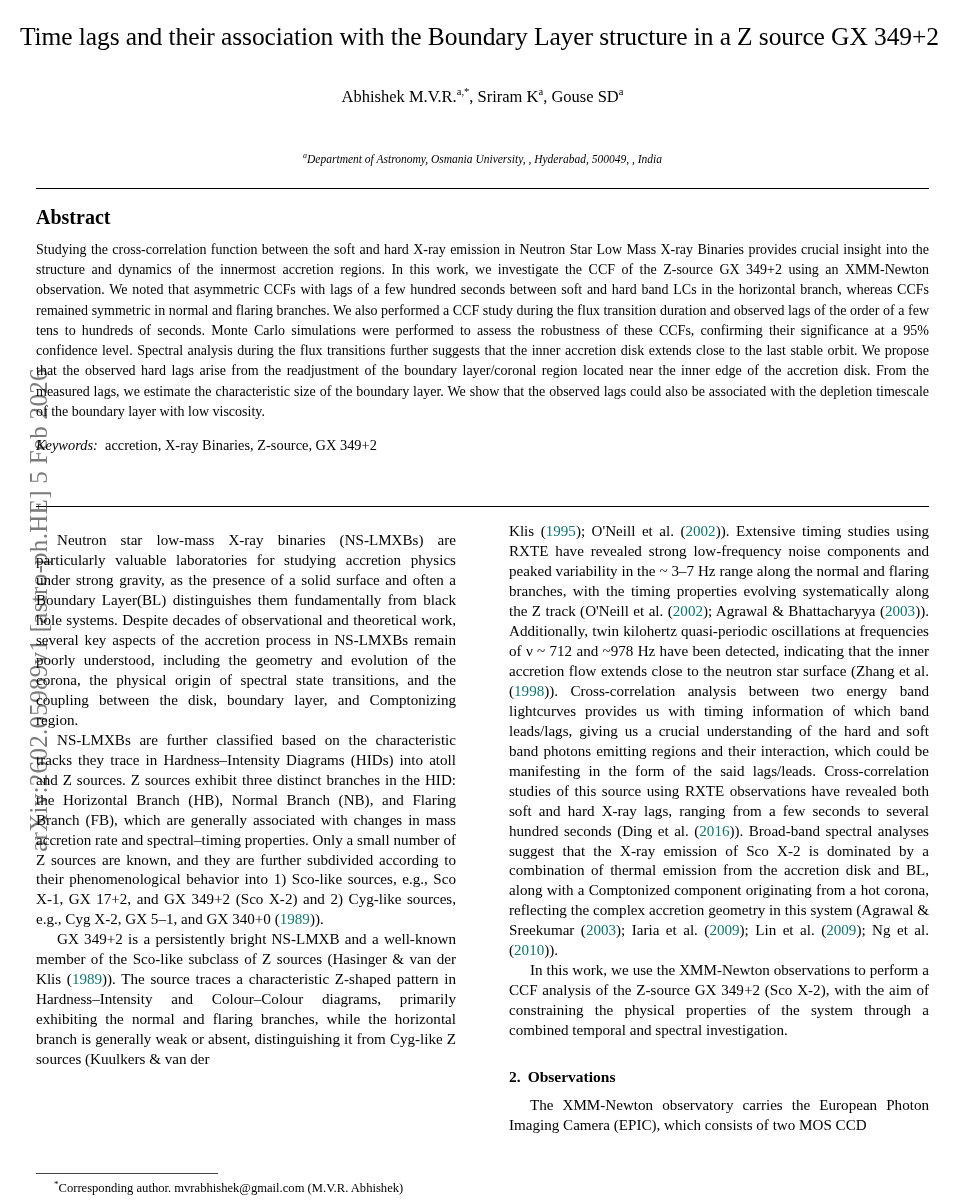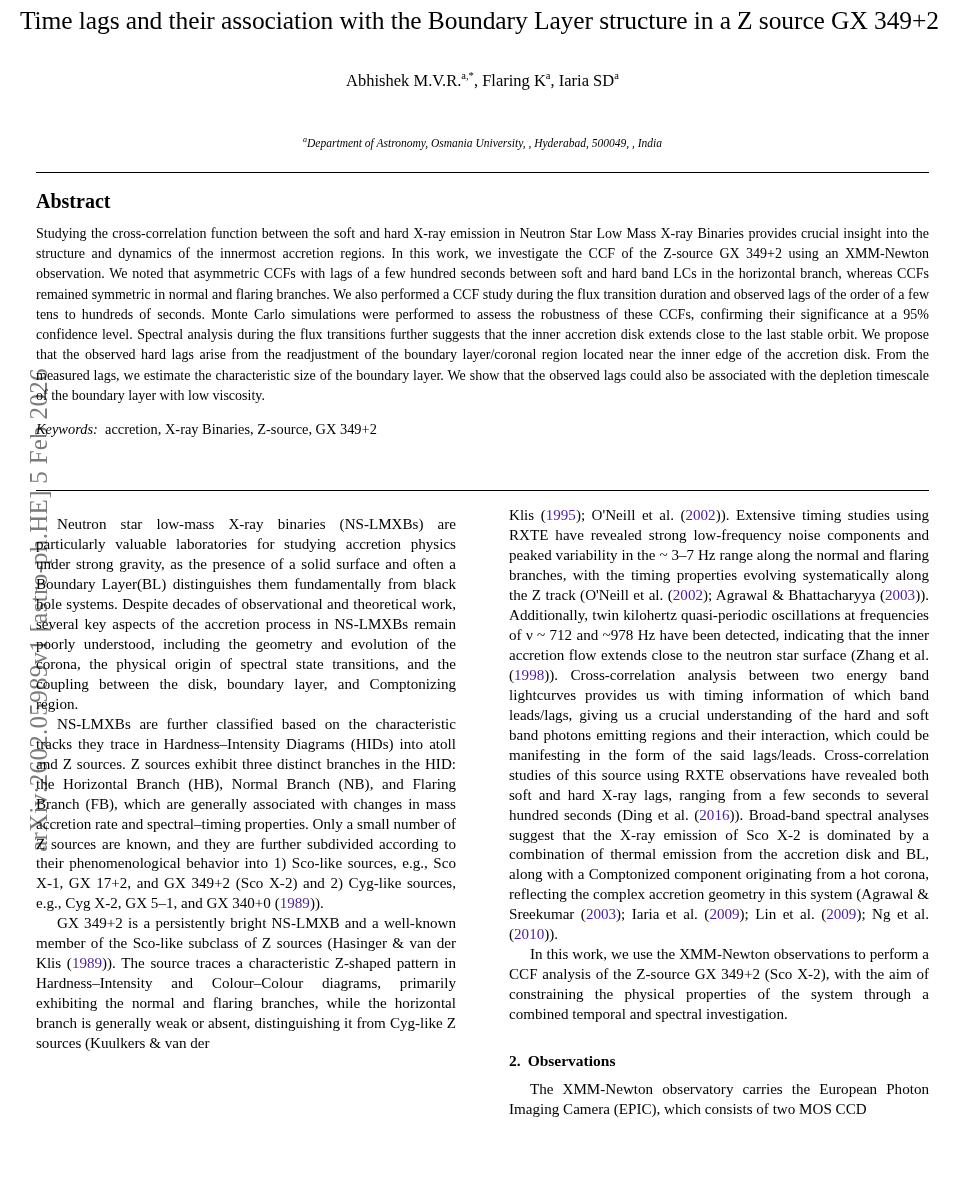--- a/index.html
+++ b/index.html
@@ -29,21 +29,21 @@
     letter-spacing: 0.3px;
     color: #7b7b7b;
     white-space: nowrap;
     text-align: center;
   }
 
   
   #page {
     position: absolute;
     left: 0;
-    top: 0;
+    top: 16px;
     width: 963px;
     height: 882px;
   }
 
   .paper-inner {
     position: absolute;
     left: 36px;
     top: 0;
     width: 893px;
   }
@@ -141,21 +141,21 @@
     font-size: 15.1px;
     line-height: 1.323;
     text-align: justify;
     margin: 0;
     text-indent: 21px;
     hyphens: none;
   }
   p.body.first { margin-top: 9px; }
   p.nonindent { text-indent: 0; }
 
-  .cite { color: #4c1d95; }
+  .cite { color: #0f766e; }
 
   .spacer-sec { height: 26px; }
 
   
   #footnote {
     position: absolute;
     left: 36px;
     top: 1157px;
     width: 420px;
   }
@@ -176,21 +176,21 @@
 </head>
 <body>
 
 <div id="arxiv-stamp">arXiv:2602.05989v1  [astro-ph.HE]  5 Feb 2026</div>
 
 <div id="page">
 
   <div class="paper-inner">
     <div id="title">Time lags and their association with the Boundary Layer structure in a Z source GX 349+2</div>
 
-    <div id="authors"><span>Abhishek M.V.R.</span><sup>a,*</sup><span>, Flaring K</span><sup>a</sup><span>, Iaria SD</span><sup>a</sup></div>
+    <div id="authors"><span>Abhishek M.V.R.</span><sup>a,*</sup><span>, Sriram K</span><sup>a</sup><span>, Gouse SD</span><sup>a</sup></div>
 
     <div id="affiliation"><sup>a</sup><span>Department of Astronomy, Osmania University, , Hyderabad, 500049, , India</span></div>
   </div>
 
   <hr class="rule" id="rule-top">
 
   <div id="abstract-block">
     <div id="abstract-heading">Abstract</div>
     <p id="abstract-text">Studying the cross-correlation function between the soft and hard X-ray emission in Neutron Star Low Mass X-ray Binaries provides crucial insight into the structure and dynamics of the innermost accretion regions. In this work, we investigate the CCF of the Z-source GX 349+2 using an XMM-Newton observation. We noted that asymmetric CCFs with lags of a few hundred seconds between soft and hard band LCs in the horizontal branch, whereas CCFs remained symmetric in normal and flaring branches. We also performed a CCF study during the flux transition duration and observed lags of the order of a few tens to hundreds of seconds. Monte Carlo simulations were performed to assess the robustness of these CCFs, confirming their significance at a 95% confidence level. Spectral analysis during the flux transitions further suggests that the inner accretion disk extends close to the last stable orbit. We propose that the observed hard lags arise from the readjustment of the boundary layer/coronal region located near the inner edge of the accretion disk. From the measured lags, we estimate the characteristic size of the boundary layer. We show that the observed lags could also be associated with the depletion timescale of the boundary layer with low viscosity.</p>
     <div id="keywords-line"><span id="keywords-label">Keywords:</span>&nbsp; <span>accretion, X-ray Binaries, Z-source, GX 349+2</span></div>
@@ -216,14 +216,18 @@
 
       <div class="spacer-sec"></div>
 
       <h2 class="section-title"><span class="secnum">2.</span><span>Observations</span></h2>
 
       <p class="body first">The XMM-Newton observatory carries the European Photon Imaging Camera (EPIC), which consists of two MOS CCD</p>
     </div>
 
   </div>
 
+  <div id="footnote">
+    <hr id="footnote-rule">
+    <p id="footnote-text"><sup>*</sup><span>Corresponding author. mvrabhishek@gmail.com (M.V.R. Abhishek)</span></p>
+  </div>
 
 </div>
 
 </body></html>

